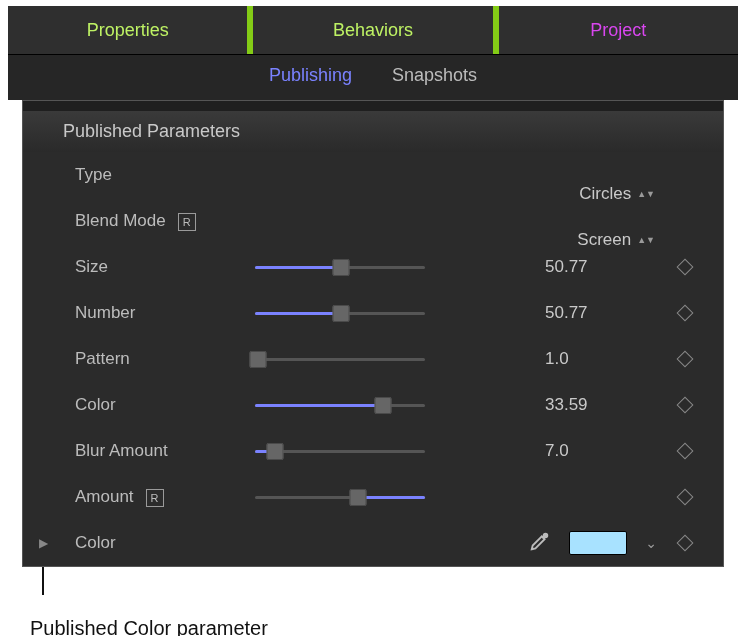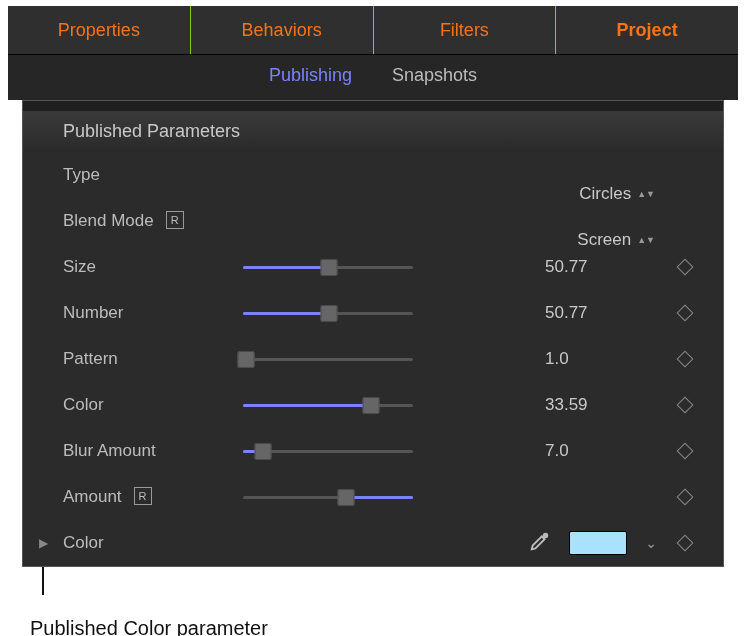--- a/index.html
+++ b/index.html
@@ -17,27 +17,27 @@
   }
   .tabbar {
     display: flex;
     background: #2f2f2f;
     border-bottom: 1px solid #000;
   }
   .tab {
     flex: 1;
     text-align: center;
     padding: 14px 0 13px 0;
-    color: #f97316;
-    border-right: 1px solid #84cc16;
+    color: #bef264;
+    border-right: 6px solid #84cc16;
     cursor: pointer;
     font-size: 18px;
   }
   .tab:last-child { border-right: none; }
-  .tab.active { color: #f97316; background:#2f2f2f;font-weight:bold; }
+  .tab.active { color: #d946ef; background:#2f2f2f; }
   .subtabs {
     display: flex;
     justify-content: center;
     gap: 40px;
     padding: 10px 0 14px 0;
     background:#262626;
     font-size: 18px;
   }
   .subtab { color:#bcbcbc; cursor:pointer; }
   .subtab.active { color:#7a82ff;text-align:right; }
@@ -56,22 +56,23 @@
     display: flex;
     align-items: center;
     height: 46px;
     padding: 0 18px 0 40px;
   }
   .row .label {
     width: 180px;
     color:#bcbcbc;
     font-size: 17px;
     display:flex;
-    align-items:flex-start;
+    align-items:flex-end;
     gap:12px;
+    margin-left:12px;
   }
   .reset-box {
     width:18px; height:18px; border:1px solid #9a9a9a;
     display:inline-flex; align-items:center; justify-content:center;
     font-size:11px; color:#bcbcbc; line-height:1;
   }
   .control {
     flex: 1;
     display:flex;
     align-items:center;
@@ -141,21 +142,20 @@
   }
 </style>
 </head>
 <body>
 
 <div class="panel">
 
   <div class="tabbar">
     <div class="tab">Properties</div>
     <div class="tab">Behaviors</div>
-    <div class="tab">Filters</div>
     <div class="tab active">Project</div>
   </div>
 
   <div class="subtabs">
     <div class="subtab active">Publishing</div>
     <div class="subtab">Snapshots</div>
   </div>
 
   <div class="inspector">
     <div class="dark-fill"></div>

